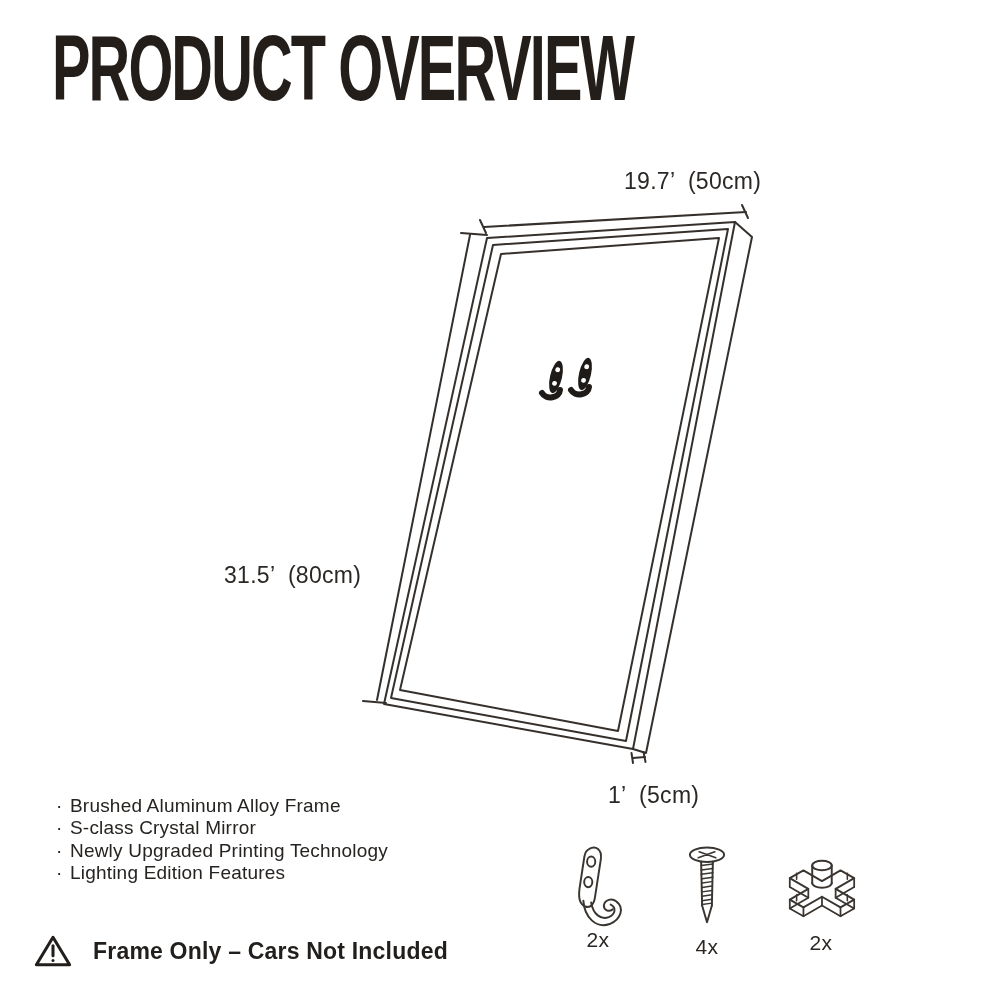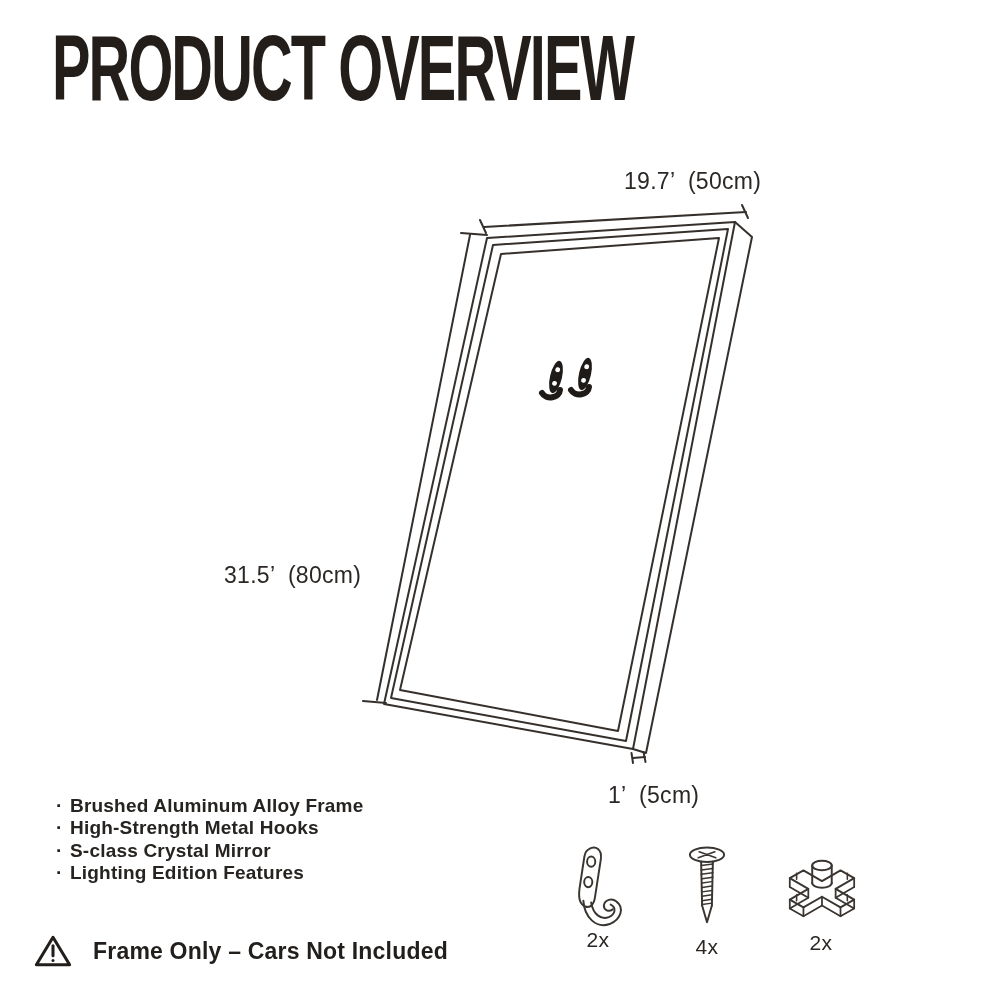--- a/index.html
+++ b/index.html
@@ -11,21 +11,21 @@
          transform:scaleX(0.62);transform-origin:left top;}
   
   #lineart{position:absolute;left:0;top:0;}
   
   .dim-label{position:absolute;font-size:23px;color:#2b2724;white-space:pre;letter-spacing:0.3px;}
   #dim-width{left:624px;top:168px;}
   #dim-height{left:224px;top:562px;}
   #dim-depth{left:608px;top:782px;}
   
   #features{position:absolute;left:56px;top:795px;margin:0;padding:0;list-style:none;
-            font-size:19px;line-height:22.4px;color:#262320;letter-spacing:0.2px;font-weight:bold;}
+            font-size:19px;line-height:22.4px;color:#262320;letter-spacing:0.2px;}
   #features li{white-space:nowrap;}
   #features .dot{display:inline-block;width:14px;color:#262320;}
   
   #warning{position:absolute;left:34px;top:933px;display:flex;align-items:center;}
   #warning svg{display:block;}
   #warning-text{margin-left:21px;font-size:23px;font-weight:bold;color:#221e1b;
                 letter-spacing:0.2px;white-space:nowrap;}
   
   .hw{position:absolute;text-align:center;}
   #hw-hook{left:558px;top:842px;width:80px;}
@@ -90,22 +90,22 @@
       </g>
     </g>
   </svg>
 
   <div class="dim-label" id="dim-width">19.7’  (50cm)</div>
   <div class="dim-label" id="dim-height">31.5’  (80cm)</div>
   <div class="dim-label" id="dim-depth">1’  (5cm)</div>
 
   <ul id="features">
     <li><span class="dot">·</span><span>Brushed Aluminum Alloy Frame</span></li>
-    <li><span class="dot">·</span><span>High-Strength Metal Hooks</span></li>
     <li><span class="dot">·</span><span>S-class Crystal Mirror</span></li>
+    <li><span class="dot">·</span><span>Newly Upgraded Printing Technology</span></li>
     <li><span class="dot">·</span><span>Lighting Edition Features</span></li>
   </ul>
 
   <div id="warning">
     <svg width="38" height="36" viewBox="0 0 40 37" fill="none" stroke="#221e1b" stroke-width="3.2" stroke-linejoin="round">
       <path d="M20 4 L37.5 33 L2.5 33 Z"></path>
       <path d="M20 13 L20 23.5" stroke-linecap="round"></path>
       <circle cx="20" cy="28.6" r="1.6" fill="#221e1b" stroke="none"></circle>
     </svg>
     <span id="warning-text">Frame Only – Cars Not Included</span>

